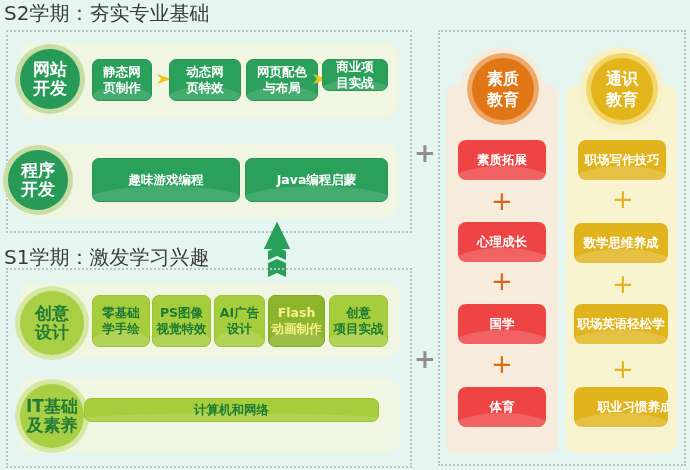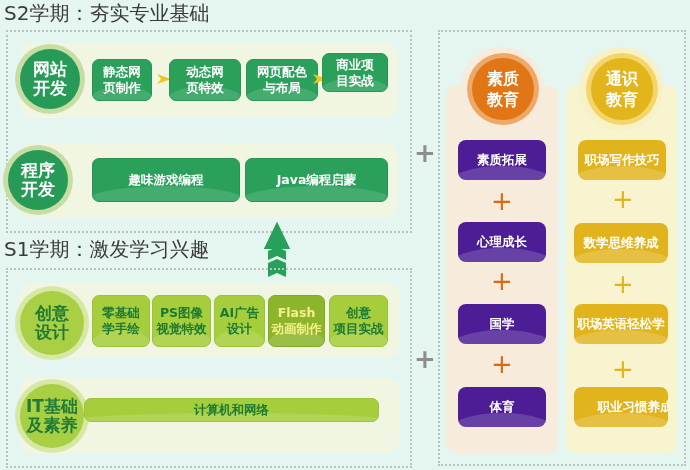--- a/index.html
+++ b/index.html
@@ -75,21 +75,21 @@
     position: absolute; border-radius: 8px; overflow: hidden;
     display: flex; align-items: center; justify-content: center;
     color: #fff; font-weight: bold; font-size: 12.5px; white-space: nowrap;
   }
   .r-box::after {
     content: ""; position: absolute; left: -10%; right: -10%; bottom: -55%;
     height: 90%; border-radius: 50%;
     background: rgba(255,255,255,0.16);
   }
   .r-box span { position: relative; z-index: 1; }
-  .r-box.orange { background: #4c1d95; }
+  .r-box.orange { background: #ef4444; }
   .r-box.yellow { background: #e1b41e; }
   .plus-col {
     position: absolute; font-size: 26px; line-height: 26px; font-weight: normal;
     width: 30px; text-align: center;
   }
   .plus-col.orange { color: #d96b16; }
   .plus-col.yellow { color: #e1b31e; }
 </style>
 </head>
 <body>
@@ -121,21 +121,21 @@
 </div>
 <div class="box green" style="left:246px; top:59px; width:72px; height:42px;">
   <span>
       <div>网页配色</div>
       <div>与布局</div>
     </span>
 </div>
 <svg class="arrow-small" style="left:313px; top:74px;" viewBox="0 0 14 10">
     <polygon points="0,0 14,5 0,10 4,5" fill="#f2c51d"></polygon>
   </svg>
-<div class="box green" style="left:322px; top:53px; width:66px; height:39px;align-items:center;">
+<div class="box green" style="left:322px; top:59px; width:66px; height:32px;align-items:center;">
   <span>
       <div>商业项</div>
       <div>目实战</div>
     </span>
 </div>
 
 <div class="row-band" style="left:20px; top:143px; width:378px; height:75px;"></div>
 <div class="circle green" style="left:8px; top:150px; width:60px; height:60px;justify-content:center;">
   <div>
       <div>程序</div>
@@ -149,21 +149,21 @@
   <span>Java编程启蒙</span>
 </div>
 
 <svg class="abs" style="left:264px; top:222px; width:26px; height:55px;" viewBox="0 0 26 55">
   <polygon points="13,0 26,27 16,24 16,25 0,27" fill="#27a05a"></polygon>
   <polygon points="13,0 26,27 0,27" fill="#27a05a"></polygon>
   <polygon points="4,29 13,25 22,29 22,38 13,34 4,38" fill="#27a05a"></polygon>
   <polygon points="4,41 13,37 22,41 22,55 13,51 4,55" fill="#27a05a"></polygon>
 </svg>
 
-<div class="sem-title" style="top:236px;">S1学期：激发学习兴趣</div>
+<div class="sem-title" style="top:244px;">S1学期：激发学习兴趣</div>
 <div class="dash-box" style="left:6px; top:268px; width:406px; height:200px;"></div>
 
 <div class="row-band" style="left:20px; top:283px; width:380px; height:75px;"></div>
 <div class="circle lime" style="left:20px; top:291px; width:64px; height:64px;">
   <div>
       <div>创意</div>
       <div>设计</div>
     </div>
 </div>
 <div class="box lime" style="left:92px; top:295px; width:58px; height:52px;">

